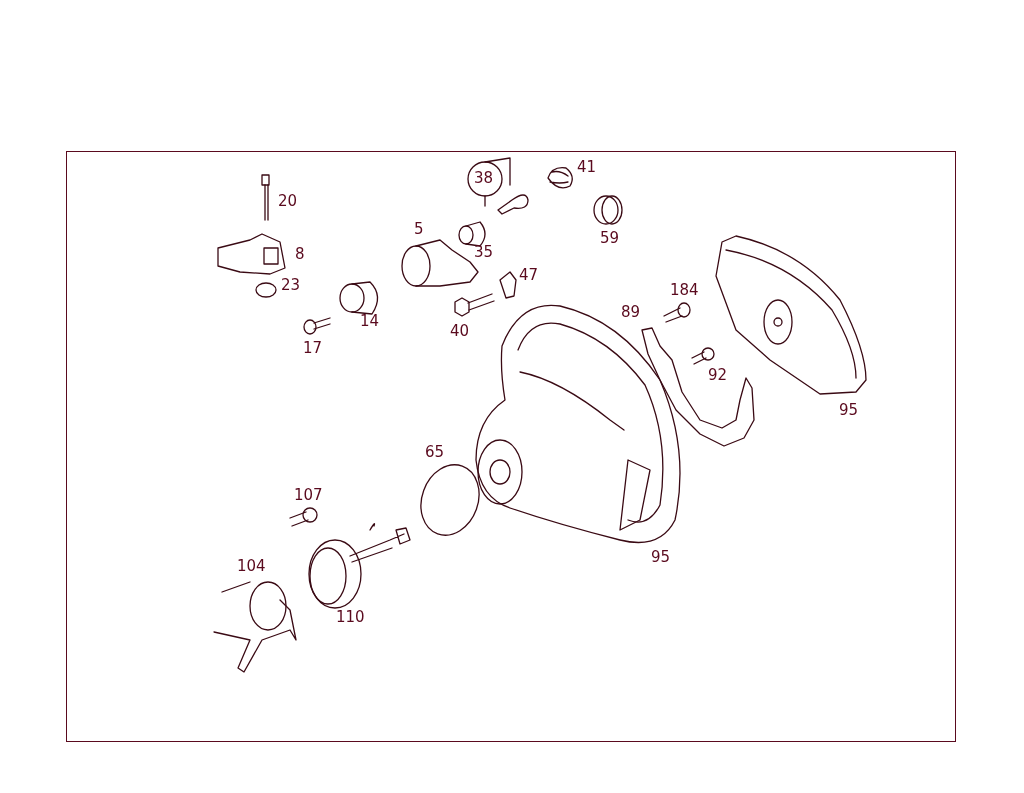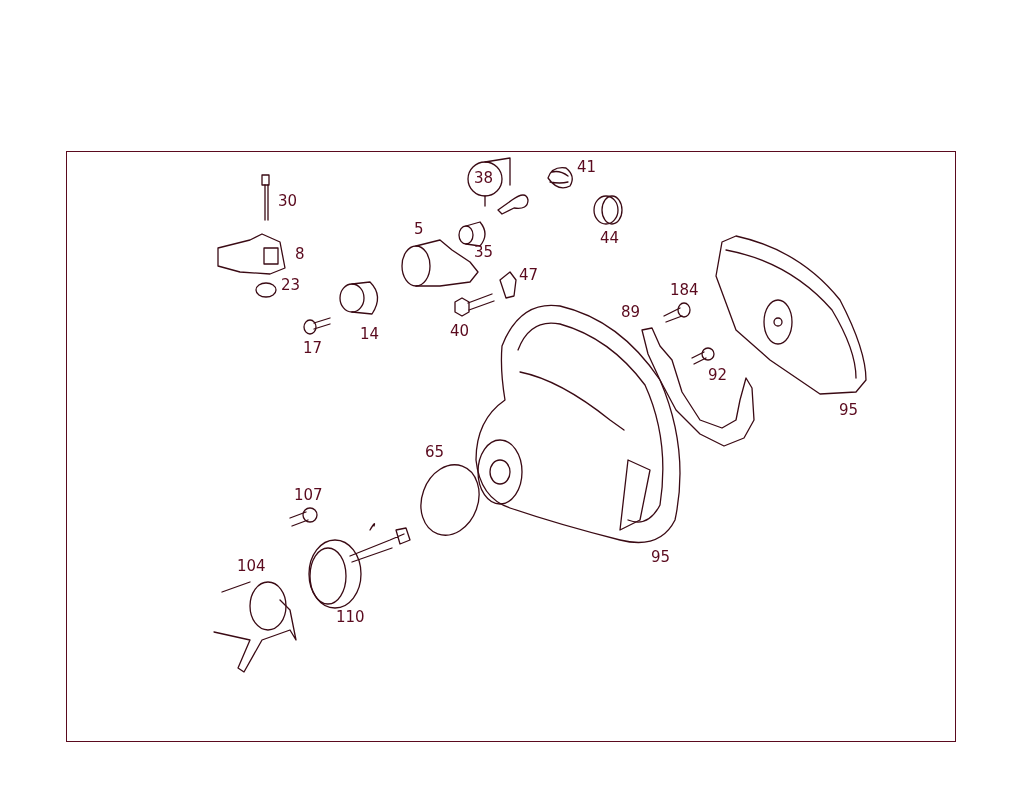--- a/index.html
+++ b/index.html
@@ -116,30 +116,30 @@
       <ellipse cx="328" cy="576" rx="18" ry="28"></ellipse>
     <path d="M350 556 L390 540 L404 534 M352 562 L392 548 M370 530 Q376 520 374 526 M396 530 L406 528 L410 540 L400 544 Z"></path>
   </g>
 
   <g class="part">
     <ellipse cx="268" cy="606" rx="18" ry="24"></ellipse>
       <path d="M222 592 L250 582 M214 632 L250 640 L238 668 L244 672 L262 640 L290 630 L296 640 L290 610 L280 600"></path>
   </g>
 </svg>
 
-<span class="lbl" style="left:278px;top:194px">30</span>
+<span class="lbl" style="left:278px;top:194px">20</span>
 <span class="lbl" style="left:295px;top:247px">8</span>
 <span class="lbl" style="left:281px;top:278px">23</span>
 <span class="lbl" style="left:303px;top:341px">17</span>
-<span class="lbl" style="left:360px;top:327px">14</span>
+<span class="lbl" style="left:360px;top:314px">14</span>
 <span class="lbl" style="left:414px;top:222px">5</span>
 <span class="lbl" style="left:474px;top:171px">38</span>
 <span class="lbl" style="left:474px;top:245px">35</span>
 <span class="lbl" style="left:577px;top:160px">41</span>
-<span class="lbl" style="left:600px;top:231px">44</span>
+<span class="lbl" style="left:600px;top:231px">59</span>
 <span class="lbl" style="left:519px;top:268px">47</span>
 <span class="lbl" style="left:450px;top:324px">40</span>
 <span class="lbl" style="left:670px;top:283px">184</span>
 <span class="lbl" style="left:621px;top:305px">89</span>
 <span class="lbl" style="left:708px;top:368px">92</span>
 <span class="lbl" style="left:839px;top:403px">95</span>
 <span class="lbl" style="left:425px;top:445px">65</span>
 <span class="lbl" style="left:651px;top:550px">95</span>
 <span class="lbl" style="left:294px;top:488px">107</span>
 <span class="lbl" style="left:237px;top:559px">104</span>

